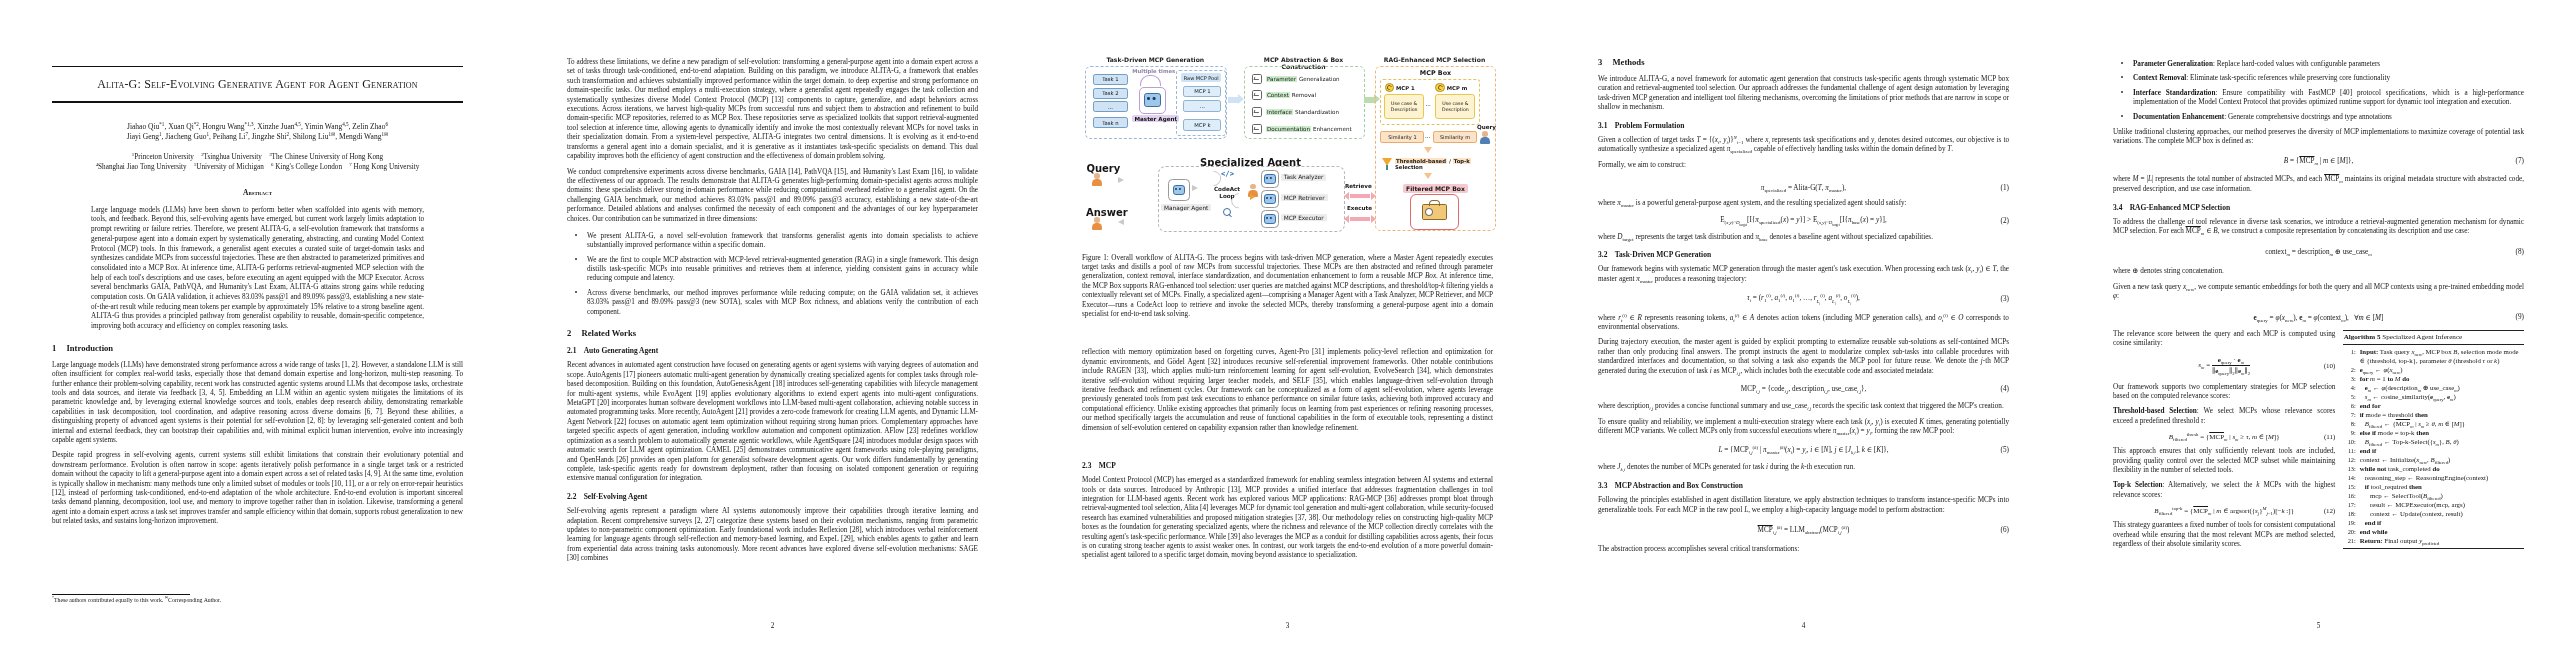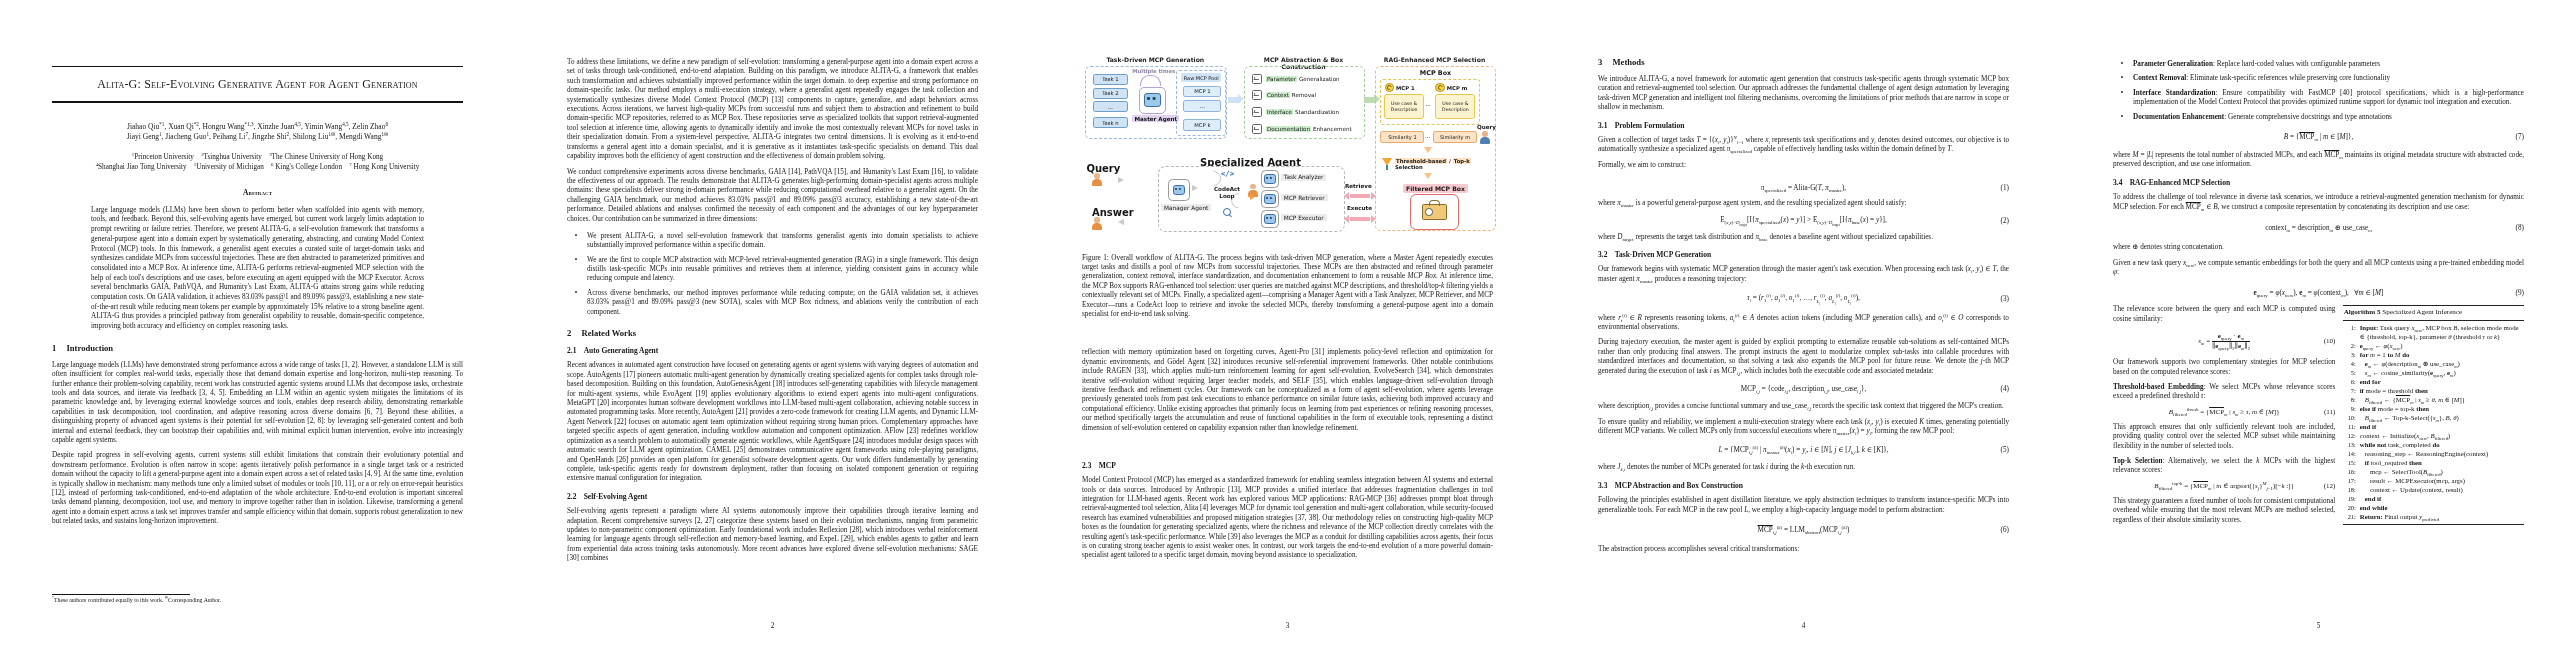--- a/index.html
+++ b/index.html
@@ -309,21 +309,21 @@
         </div>
 
         <div class="abs smlbl" style="left:263px;top:127px;">Retrieve</div>
         <div class="dbl" style="left:268px;top:138px;width:20px;"></div>
         <div class="abs smlbl" style="left:265px;top:149px;">Execute</div>
         <div class="dbl" style="left:268px;top:161px;width:20px;"></div>
 
         <div class="abs spec-title" style="left:4.4px;top:107px;">Query</div>
         <div class="person" style="left:9px;top:117px;"></div>
         <div class="gtri" style="left:36px;top:121px;"></div>
-        <div class="abs spec-title" style="left:10px;top:151px;">Answer</div>
+        <div class="abs spec-title" style="left:4px;top:151px;">Answer</div>
         <div class="person" style="left:9px;top:161px;"></div>
         <div class="gtri left" style="left:36px;top:163px;"></div>
       </div>
 
       <p class="fig-caption">Figure 1: Overall workflow of ALITA-G. The process begins with task-driven MCP generation, where a Master Agent repeatedly executes target tasks and distills a pool of raw MCPs from successful trajectories. These MCPs are then abstracted and refined through parameter generalization, context removal, interface standardization, and documentation enhancement to form a reusable <i>MCP Box</i>. At inference time, the MCP Box supports RAG-enhanced tool selection: user queries are matched against MCP descriptions, and threshold/top-<i>k</i> filtering yields a contextually relevant set of MCPs. Finally, a specialized agent—comprising a Manager Agent with a Task Analyzer, MCP Retriever, and MCP Executor—runs a CodeAct loop to retrieve and invoke the selected MCPs, thereby transforming a general-purpose agent into a domain specialist for end-to-end task solving.</p>
       <p class="body" style="margin-top:29px;">reflection with memory optimization based on forgetting curves, Agent-Pro [31] implements policy-level reflection and optimization for dynamic environments, and Gödel Agent [32] introduces recursive self-referential improvement frameworks. Other notable contributions include RAGEN [33], which applies multi-turn reinforcement learning for agent self-evolution, EvolveSearch [34], which demonstrates iterative self-evolution without requiring larger teacher models, and SELF [35], which enables language-driven self-evolution through iterative feedback and refinement cycles. Our framework can be conceptualized as a form of agent self-evolution, where agents leverage previously generated tools from past task executions to enhance performance on similar future tasks, achieving both improved accuracy and computational efficiency. Unlike existing approaches that primarily focus on learning from past experiences or refining reasoning processes, our method specifically targets the accumulation and reuse of functional capabilities in the form of executable tools, representing a distinct dimension of self-evolution centered on capability expansion rather than knowledge refinement.</p>
       <div class="h2" style="margin-top:28px;">
         <span class="no">2.3</span><span>MCP</span>
       </div>
       <p class="body">Model Context Protocol (MCP) has emerged as a standardized framework for enabling seamless integration between AI systems and external tools or data sources. Introduced by Anthropic [13], MCP provides a unified interface that addresses fragmentation challenges in tool integration for LLM-based agents. Recent work has explored various MCP applications: RAG-MCP [36] addresses prompt bloat through retrieval-augmented tool selection, Alita [4] leverages MCP for dynamic tool generation and multi-agent collaboration, while security-focused research has examined vulnerabilities and proposed mitigation strategies [37, 38]. Our methodology relies on constructing high-quality MCP boxes as the foundation for generating specialized agents, where the richness and relevance of the MCP collection directly correlates with the resulting agent's task-specific performance. While [39] also leverages the MCP as a conduit for distilling capabilities across agents, their focus is on curating strong teacher agents to assist weaker ones. In contrast, our work targets the end-to-end evolution of a more powerful domain-specialist agent tailored to a specific target domain, moving beyond assistance to specialization.</p>
@@ -399,20 +399,21 @@
         </div>
         <div class="bullet">
           <span class="dot">•</span>
           <span class="btext"><b>Interface Standardization</b>: Ensure compatibility with FastMCP [40] protocol specifications, which is a high-performance implementation of the Model Context Protocol that provides optimized runtime support for dynamic tool integration and execution.</span>
         </div>
         <div class="bullet">
           <span class="dot">•</span>
           <span class="btext"><b>Documentation Enhancement</b>: Generate comprehensive docstrings and type annotations</span>
         </div>
       </div>
+      <p class="body">Unlike traditional clustering approaches, our method preserves the diversity of MCP implementations to maximize coverage of potential task variations. The complete MCP box is defined as:</p>
       <div class="eq" style="margin:10px 0;">
         <span><i>B</i> = {<span class="hat">MCP</span><sub><i>m</i></sub> | <i>m</i> ∈ [<i>M</i>]},</span>
         <span class="eq-num">(7)</span>
       </div>
       <p class="body">where <i>M</i> = |<i>L</i>| represents the total number of abstracted MCPs, and each <span class="hat">MCP</span><sub><i>m</i></sub> maintains its original metadata structure with abstracted code, preserved description, and use case information.</p>
       <div class="h2">
         <span class="no">3.4</span><span>RAG-Enhanced MCP Selection</span>
       </div>
       <p class="body">To address the challenge of tool relevance in diverse task scenarios, we introduce a retrieval-augmented generation mechanism for dynamic MCP selection. For each <span class="hat">MCP</span><sub><i>m</i></sub> ∈ <i>B</i>, we construct a composite representation by concatenating its description and use case:</p>
       <div class="eq" style="margin:11px 0;">
@@ -430,21 +431,21 @@
         <div class="colL">
           <p>The relevance score between the query and each MCP is computed using cosine similarity:</p>
           <div class="eq" style="margin:7.8px 0;">
             <span><i>s<sub>m</sub></i> = <span class="frac">
                   <span class="fnum"><b>e</b><sub>query</sub> · <b>e</b><sub><i>m</i></sub></span>
                   <span class="fden">∥<b>e</b><sub>query</sub>∥<sub>2</sub>∥<b>e</b><sub><i>m</i></sub>∥<sub>2</sub></span>
                 </span></span>
             <span class="eq-num">(10)</span>
           </div>
           <p>Our framework supports two complementary strategies for MCP selection based on the computed relevance scores:</p>
-          <p><b>Threshold-based Embedding</b>: We select MCPs whose relevance scores exceed a predefined threshold <i>τ</i>:</p>
+          <p><b>Threshold-based Selection</b>: We select MCPs whose relevance scores exceed a predefined threshold <i>τ</i>:</p>
           <div class="eq" style="margin:6.7px 0;">
             <span><i>B</i><sub>filtered</sub><sup>thresh</sup> = {<span class="hat">MCP</span><sub><i>m</i></sub> | <i>s<sub>m</sub></i> ≥ <i>τ</i>, <i>m</i> ∈ [<i>M</i>]}</span>
             <span class="eq-num">(11)</span>
           </div>
           <p>This approach ensures that only sufficiently relevant tools are included, providing quality control over the selected MCP subset while maintaining flexibility in the number of selected tools.</p>
           <p><b>Top-k Selection</b>: Alternatively, we select the <i>k</i> MCPs with the highest relevance scores:</p>
           <div class="eq" style="margin:6.7px 0;">
             <span><i>B</i><sub>filtered</sub><sup>top-k</sup> = {<span class="hat">MCP</span><sub><i>m</i></sub> | <i>m</i> ∈ argsort({<i>s<sub>j</sub></i>}<sup><i>M</i></sup><sub><i>j</i>=1</sub>)[−<i>k</i> :]}</span>
             <span class="eq-num">(12)</span>
           </div>

